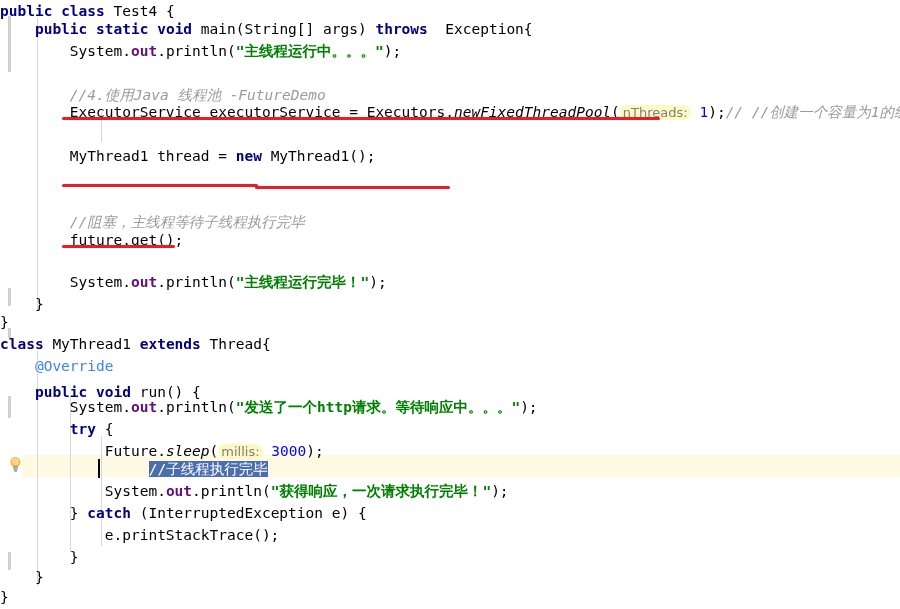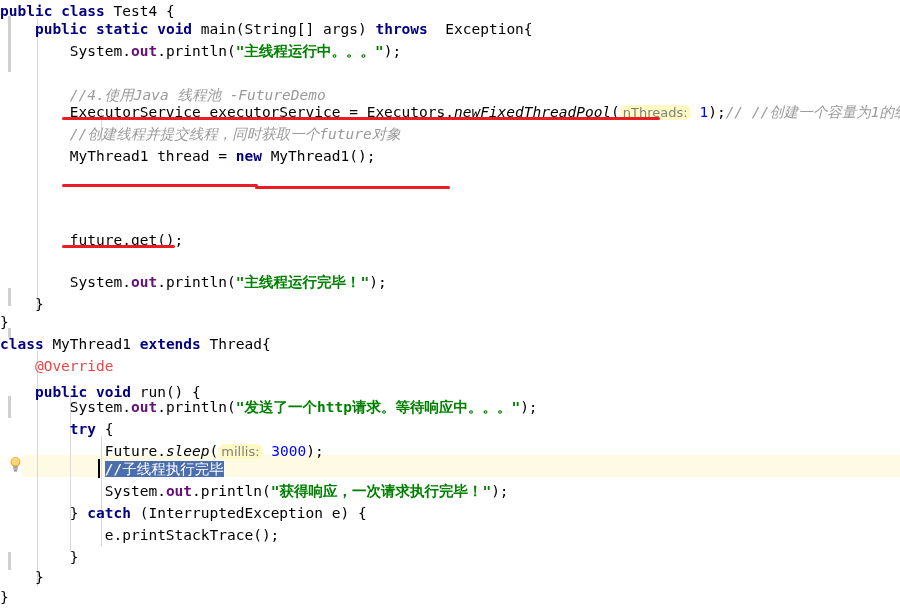--- a/index.html
+++ b/index.html
@@ -74,21 +74,21 @@
     background: #d8d8d8;
   }
 
   
   .kw   { color: #000080; font-weight: bold; }
   .str  { color: #008000; font-weight: bold; }
   .cmt  { color: #9a9a9a; font-style: italic; margin-top: 29px; }
   .num  { color: #0000ff; }
   .fld  { color: #660e7a; font-weight: bold; }
   .mth  { color: #000000; font-style: italic; }
-  .ann  { color: #ef4444; }
+  .ann  { color: #3b82f6; }
   .plain{ color: #000000; }
 
   
   .hint {
     background: #fef9c3;
     color: #808080;
     border-radius: 7px;
     padding: 0 3px;
     font-size: 13px;
     font-style: normal;
@@ -148,35 +148,35 @@
     </div>
   </div>
 
   <div class="code" id="code-surface">
       <div class="line" style="top: 0px;"><span class="kw">public</span><span class="plain"> </span><span class="kw">class</span><span class="plain"> Test4 {</span></div>
       <div class="line" style="top: 18px;"><span class="plain">    </span><span class="kw">public</span><span class="plain"> </span><span class="kw">static</span><span class="plain"> </span><span class="kw">void</span><span class="plain"> main(String[] args) </span><span class="kw">throws</span><span class="plain">  Exception{</span></div>
       <div class="line" style="top: 40px;"><span class="plain">        System.</span><span class="fld">out</span><span class="plain">.println(</span><span class="str">"主线程运行中。。。"</span><span class="plain">);</span></div>
       <div class="line" style="top: 62px;"></div>
       <div class="line" style="top: 84px;"><span class="plain">        </span><span class="cmt">//4.使用Java 线程池 -FutureDemo</span></div>
       <div class="line" style="top: 101px;"><span class="plain">        ExecutorService executorService = Executors.</span><span class="mth">newFixedThreadPool</span><span class="plain">(</span><span class="hint">nThreads:</span><span class="plain"> </span><span class="num">1</span><span class="plain">);</span><span class="cmt">// //创建一个容量为1的线程池</span></div>
-      <div class="line" style="top: 123px;"><span class="plain">        </span><span class="cmt">//创建线程并提交线程，同时获取一个future对象</span></div>
       <div class="line" style="top: 145px;"><span class="plain">        MyThread1 thread = </span><span class="kw">new</span><span class="plain"> MyThread1();</span></div>
       <div class="line" style="top: 189px;"></div>
+      <div class="line" style="top: 211px;"><span class="plain">        </span><span class="cmt">//阻塞，主线程等待子线程执行完毕</span></div>
       <div class="line" style="top: 229px;"><span class="plain">        future.get();</span></div>
       <div class="line" style="top: 251px;"></div>
       <div class="line" style="top: 271px;"><span class="plain">        System.</span><span class="fld">out</span><span class="plain">.println(</span><span class="str">"主线程运行完毕！"</span><span class="plain">);</span></div>
       <div class="line" style="top: 293px;"><span class="plain">    }</span></div>
       <div class="line" style="top: 311px;"><span class="plain">}</span></div>
       <div class="line" style="top: 333px;"><span class="kw">class</span><span class="plain"> MyThread1 </span><span class="kw">extends</span><span class="plain"> Thread{</span></div>
       <div class="line" style="top: 355px;"><span class="plain">    </span><span class="ann">@Override</span></div>
       <div class="line" style="top: 381px;"><span class="plain">    </span><span class="kw">public</span><span class="plain"> </span><span class="kw">void</span><span class="plain"> run() {</span></div>
       <div class="line" style="top: 396px;"><span class="plain">        System.</span><span class="fld">out</span><span class="plain">.println(</span><span class="str">"发送了一个http请求。等待响应中。。。"</span><span class="plain">);</span></div>
       <div class="line" style="top: 418px;"><span class="plain">        </span><span class="kw">try</span><span class="plain"> {</span></div>
       <div class="line" style="top: 440px;"><span class="plain">            Future.</span><span class="mth">sleep</span><span class="plain">(</span><span class="hint">millis:</span><span class="plain"> </span><span class="num">3000</span><span class="plain">);</span></div>
-      <div class="line" style="top: 458px;"><span class="plain">            </span><span class="sel">//子线程执行完毕</span></div>
+      <div class="line" style="top: 458px; margin-left: 44px;"><span class="plain">            </span><span class="sel">//子线程执行完毕</span></div>
       <div class="line" style="top: 480px;"><span class="plain">            System.</span><span class="fld">out</span><span class="plain">.println(</span><span class="str">"获得响应，一次请求执行完毕！"</span><span class="plain">);</span></div>
       <div class="line" style="top: 502px;"><span class="plain">        } </span><span class="kw">catch</span><span class="plain"> (InterruptedException e) {</span></div>
       <div class="line" style="top: 524px; text-align: right;"><span class="plain">            e.printStackTrace();</span></div>
       <div class="line" style="top: 546px;"><span class="plain">        }</span></div>
       <div class="line" style="top: 566px;"><span class="plain">    }</span></div>
       <div class="line" style="top: 586px;"><span class="plain">}</span></div>
     </div>
 
   <div class="caret" id="caret" style="left: 98px; top: 459px; height: 19px;"></div>
 

